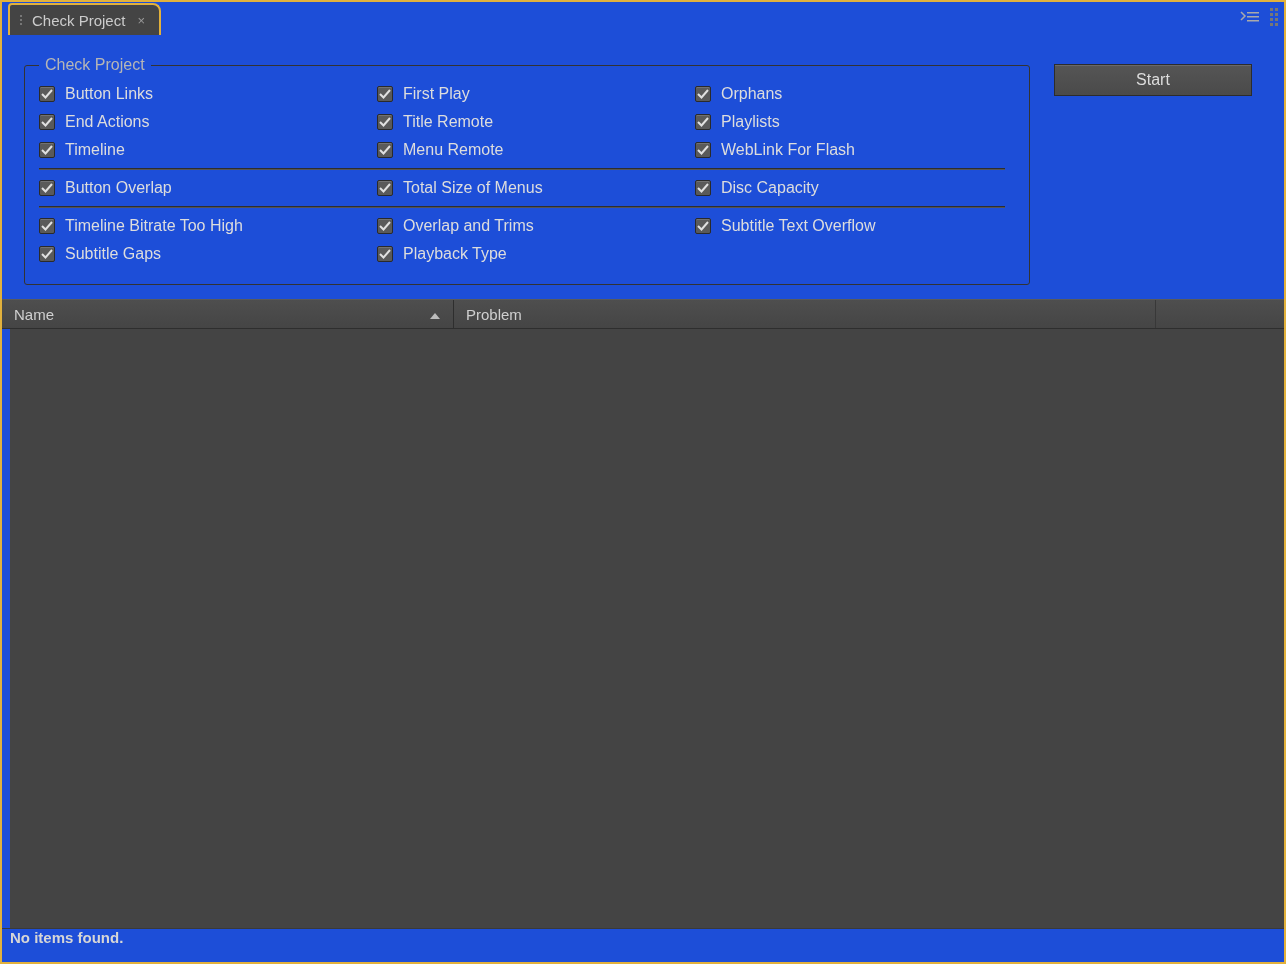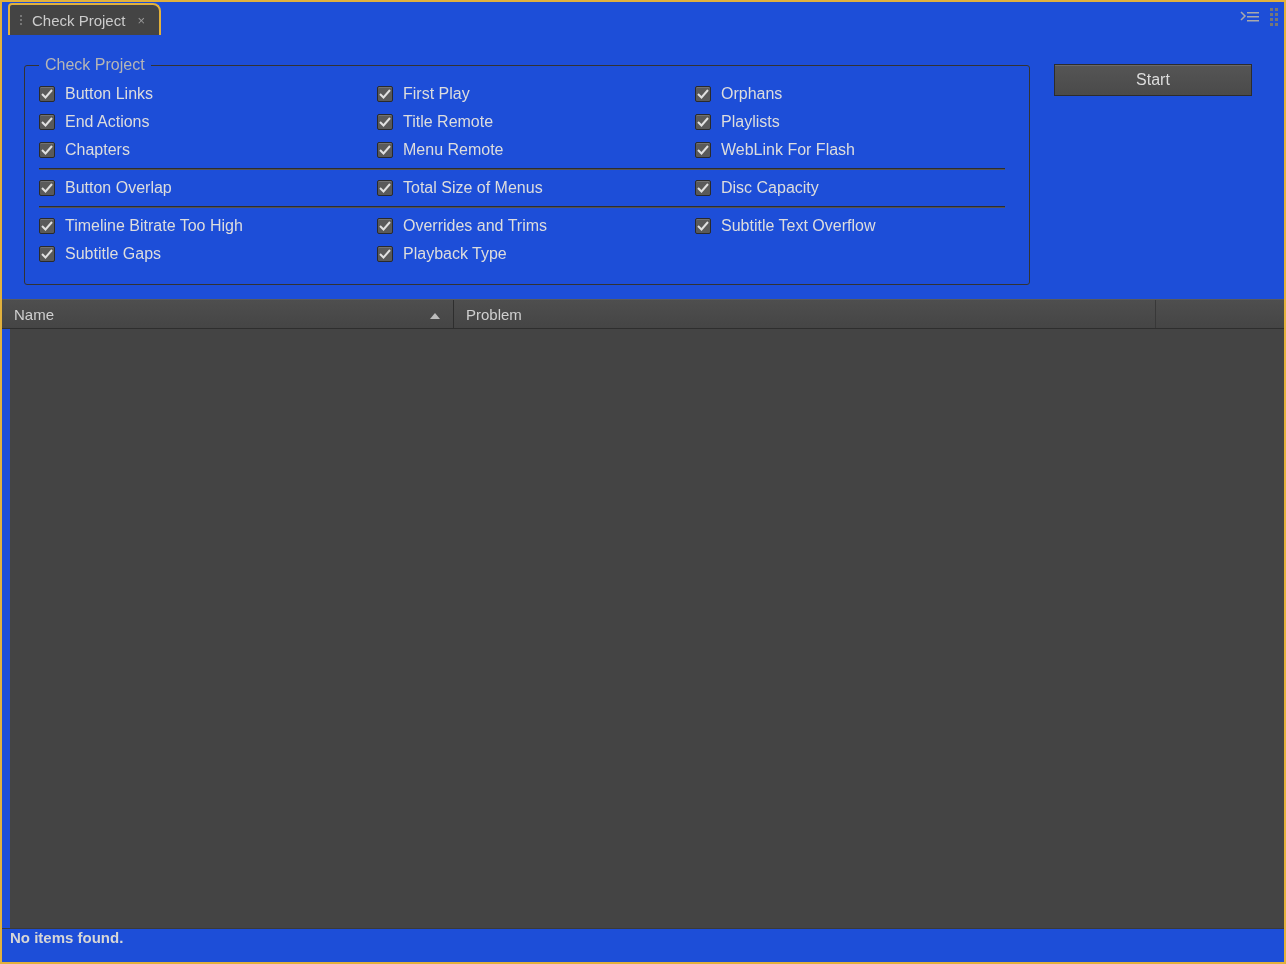--- a/index.html
+++ b/index.html
@@ -312,21 +312,21 @@
               <span class="check-label">Playlists</span>
             </div>
           </div>
           <div class="check-row">
             <div class="check-item">
               <span class="checkbox">
                 <svg viewBox="0 0 12 12">
                   <path d="M1 6 L4.5 9.5 L11 2" stroke="#e0e0e0" stroke-width="2" fill="none"></path>
                 </svg>
               </span>
-              <span class="check-label">Chapters</span>
+              <span class="check-label">Timeline</span>
             </div>
             <div class="check-item">
               <span class="checkbox">
                 <svg viewBox="0 0 12 12">
                   <path d="M1 6 L4.5 9.5 L11 2" stroke="#e0e0e0" stroke-width="2" fill="none"></path>
                 </svg>
               </span>
               <span class="check-label">Menu Remote</span>
             </div>
             <div class="check-item">
@@ -374,21 +374,21 @@
                 </svg>
               </span>
               <span class="check-label">Timeline Bitrate Too High</span>
             </div>
             <div class="check-item">
               <span class="checkbox">
                 <svg viewBox="0 0 12 12">
                   <path d="M1 6 L4.5 9.5 L11 2" stroke="#e0e0e0" stroke-width="2" fill="none"></path>
                 </svg>
               </span>
-              <span class="check-label">Overrides and Trims</span>
+              <span class="check-label">Overlap and Trims</span>
             </div>
             <div class="check-item">
               <span class="checkbox">
                 <svg viewBox="0 0 12 12">
                   <path d="M1 6 L4.5 9.5 L11 2" stroke="#e0e0e0" stroke-width="2" fill="none"></path>
                 </svg>
               </span>
               <span class="check-label">Subtitle Text Overflow</span>
             </div>
           </div>

